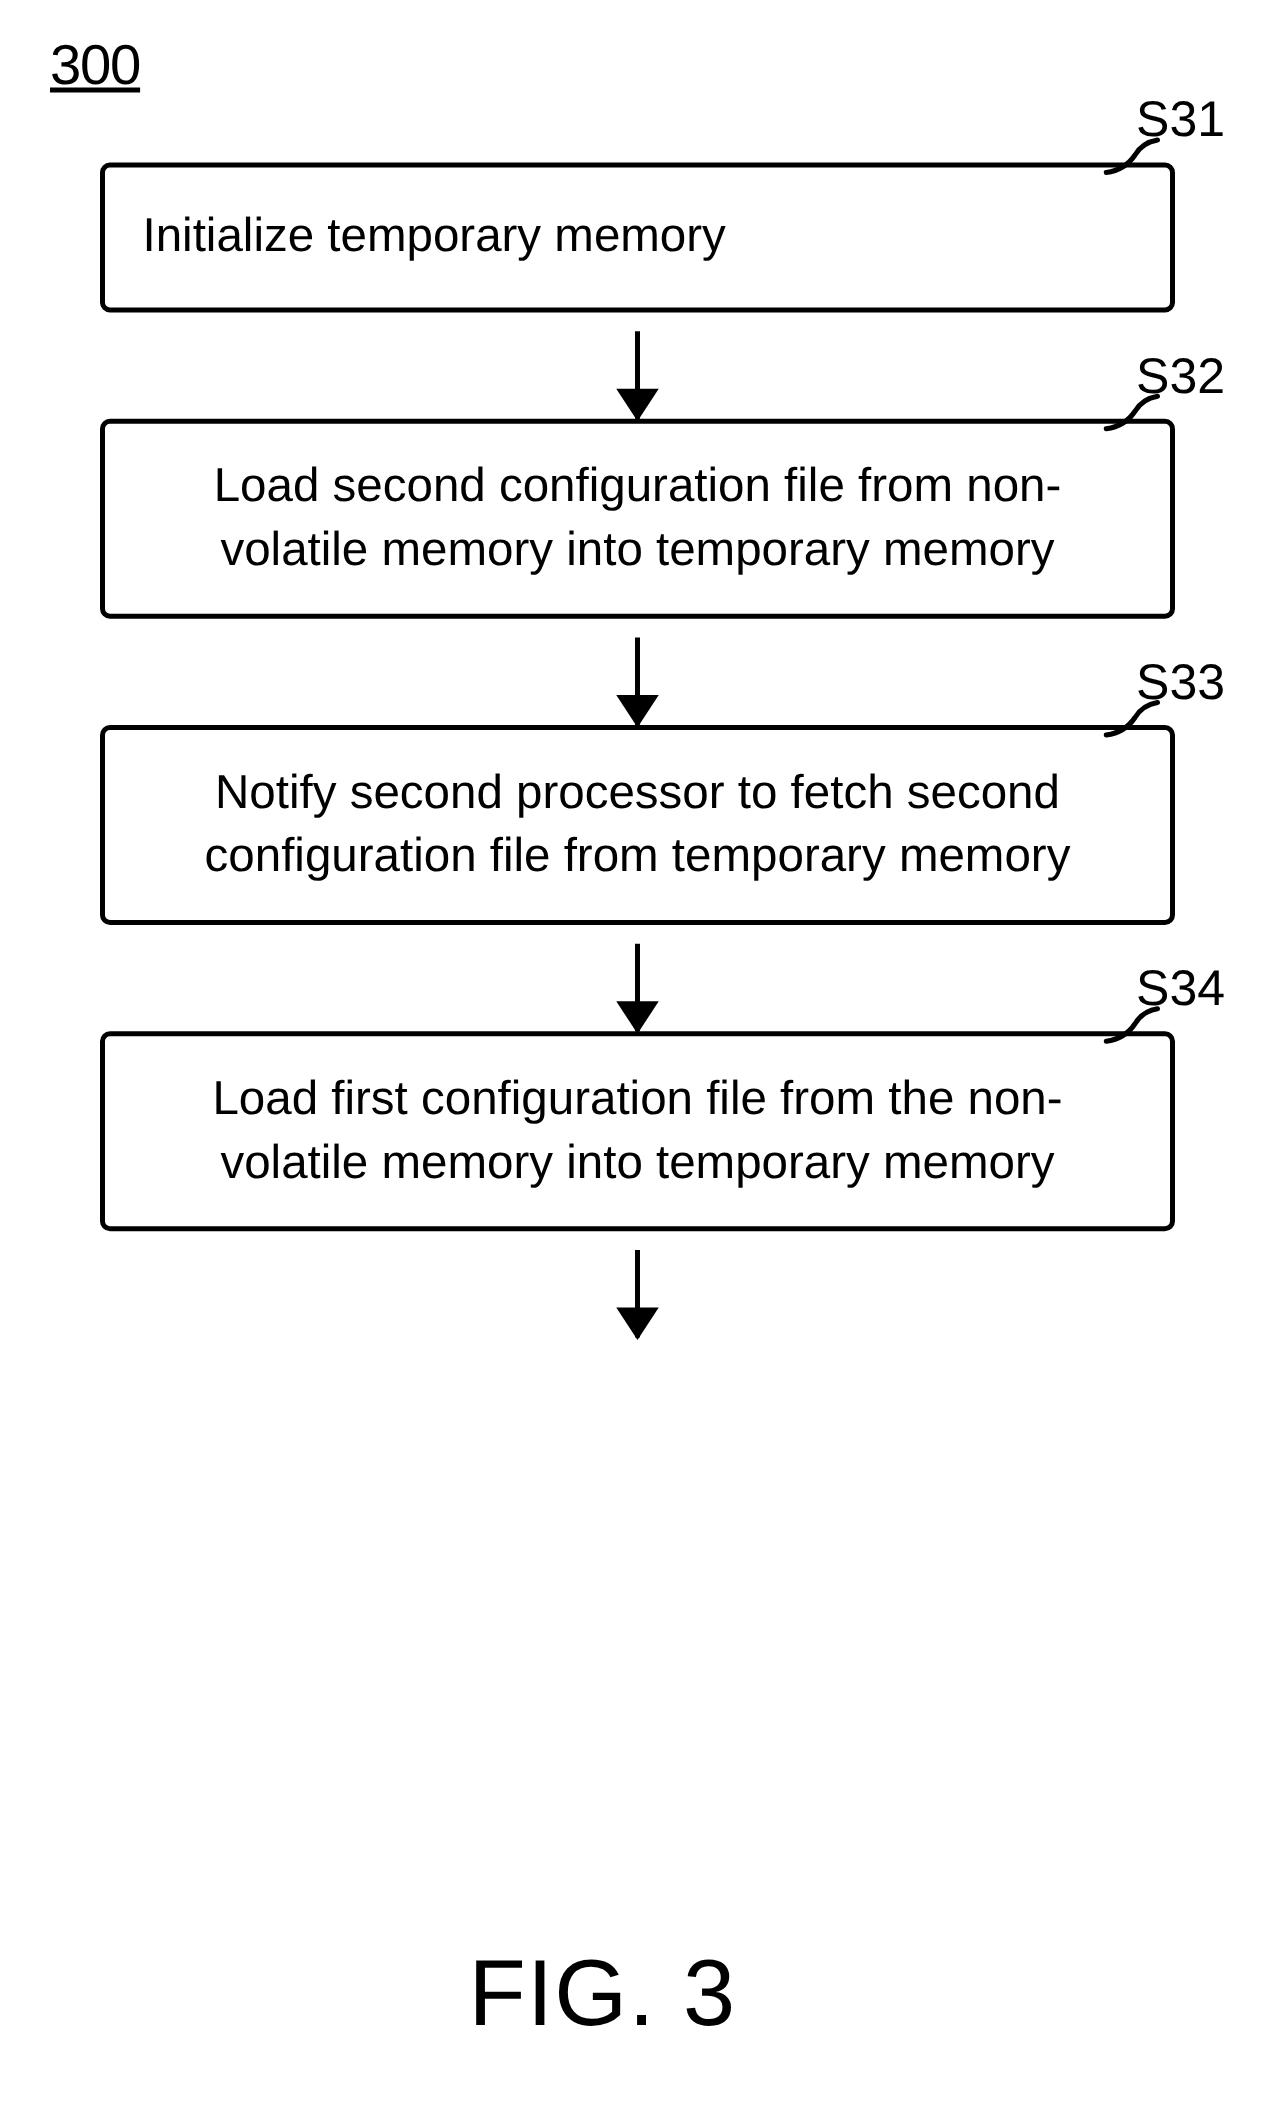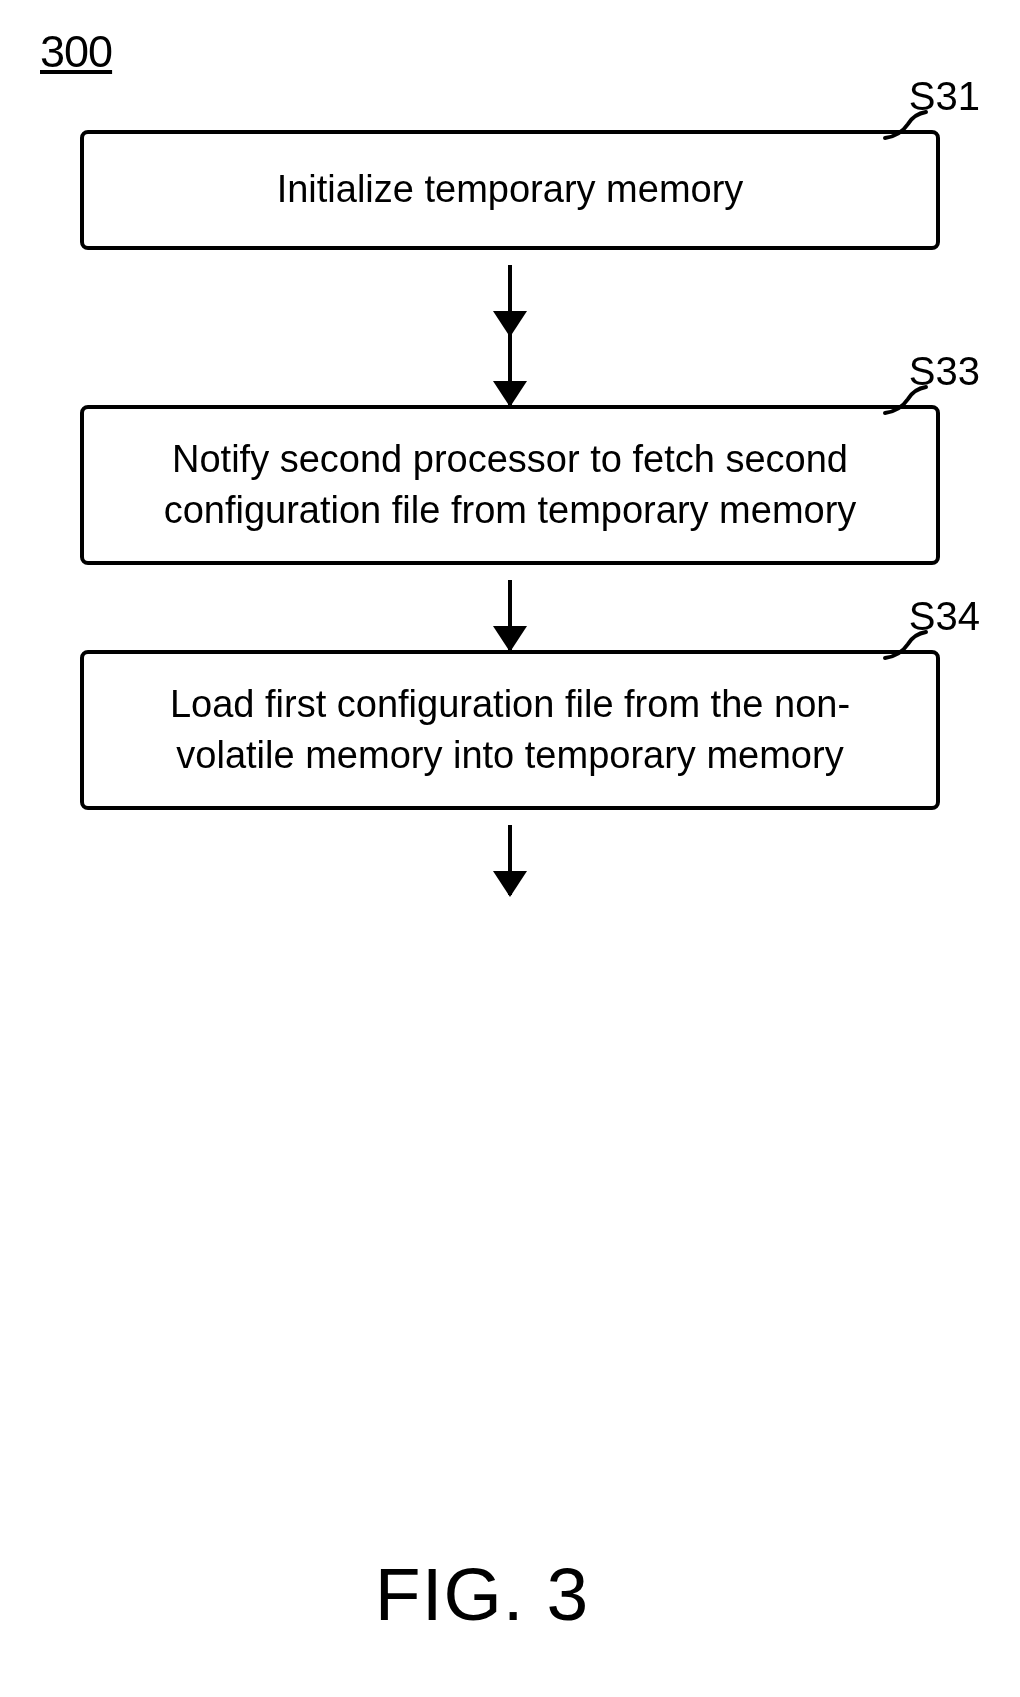--- a/index.html
+++ b/index.html
@@ -32,21 +32,20 @@
     position: relative;
     margin-bottom: 15px;
   }
   .step-box {
     border: 4px solid #000;
     border-radius: 8px;
     width: 860px;
     margin-left: 20px;
     display: flex;
     align-items: center;
-    justify-content: center;
     text-align: center;
     font-size: 38px;
     line-height: 1.35;
     padding: 20px 30px;
     box-sizing: border-box;
   }
   .box-tall { min-height: 160px; }
   .box-short { min-height: 120px; }
   .step-label {
     position: absolute;
@@ -104,20 +103,29 @@
         <path d="M 5 30 Q 20 28 28 16 Q 34 6 46 4" stroke="#000" stroke-width="4" fill="none" stroke-linecap="round"></path>
       </svg>
       <div class="step-label">S31</div>
       <div class="step-box box-short">
         <span>Initialize temporary memory</span>
       </div>
     </div>
 
     <div class="arrow-down"></div>
 
+    <div class="step">
+      <svg class="label-curve" viewBox="0 0 50 34">
+        <path d="M 5 30 Q 20 28 28 16 Q 34 6 46 4" stroke="#000" stroke-width="4" fill="none" stroke-linecap="round"></path>
+      </svg>
+      <div class="step-label">S32</div>
+      <div class="step-box box-tall">
+        <span>Load second configuration file from non-volatile memory into temporary memory</span>
+      </div>
+    </div>
 
     <div class="arrow-down"></div>
 
     <div class="step">
       <svg class="label-curve" viewBox="0 0 50 34">
         <path d="M 5 30 Q 20 28 28 16 Q 34 6 46 4" stroke="#000" stroke-width="4" fill="none" stroke-linecap="round"></path>
       </svg>
       <div class="step-label">S33</div>
       <div class="step-box box-tall">
         <span>Notify second processor to fetch second configuration file from temporary memory</span>

